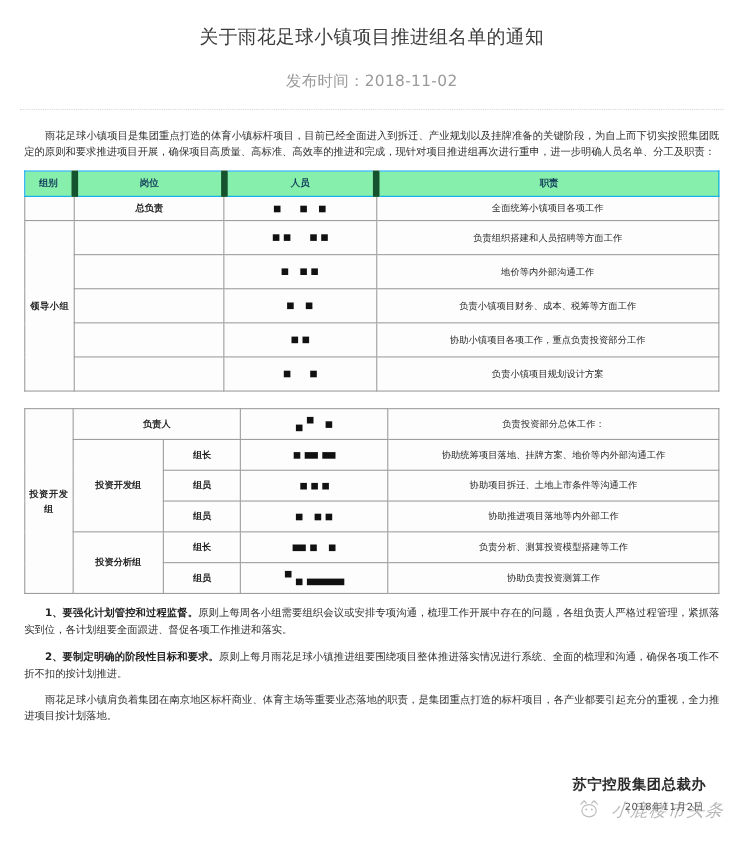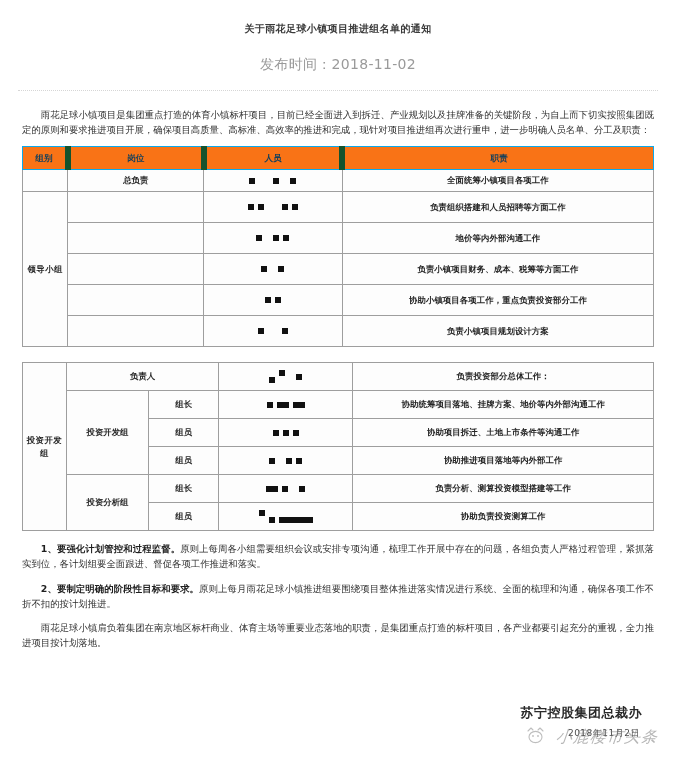--- a/index.html
+++ b/index.html
@@ -15,22 +15,22 @@
     color: #2b2b2b;
     overflow: hidden;
   }
 
   
   .doc-header {
     padding-top: 22px;
     text-align: center;
   }
   .doc-title {
-    font-size: 10px;
-    font-weight: 700;
+    font-size: 17px;
+    font-weight: 400;
     color: #3b3b3b;
     letter-spacing: .4px;
   }
   .doc-date {
     margin-top: 20px;
     font-size: 14px;
     color: #9a9a9a;
     letter-spacing: .3px;
   }
   .header-rule {
@@ -65,29 +65,29 @@
     font-size: 8.4px;
     color: #262626;
     text-align: center;
     vertical-align: middle;
     padding: 4px 3px;
     line-height: 1.5;
     font-weight: 600;
     background: #fdfdfd;
   }
   .tbl thead th {
-    background: #f97316;
+    background: #86efac;
     color: #14405c;
     border-color: #0aa9ec;
     font-size: 8.6px;
     height: 22px;
     padding: 0;
   }
   .tbl thead th + th { border-left: 6px solid #14532d; }
-  .tbl td.duty { font-weight: 700; letter-spacing: .1px; }
+  .tbl td.duty { font-weight: 400; letter-spacing: .1px; }
   .tbl td.grp  { letter-spacing: .5px; }
 
   .col-grp  { width: 7.2%; }
   .col-post { width: 21.5%; }
   .col-sub  { width: 11.5%; }
   .col-ppl  { width: 22%; }
   .col-duty { width: 49.3%; }
 
   .tbl-gap { height: 9px; }
 

